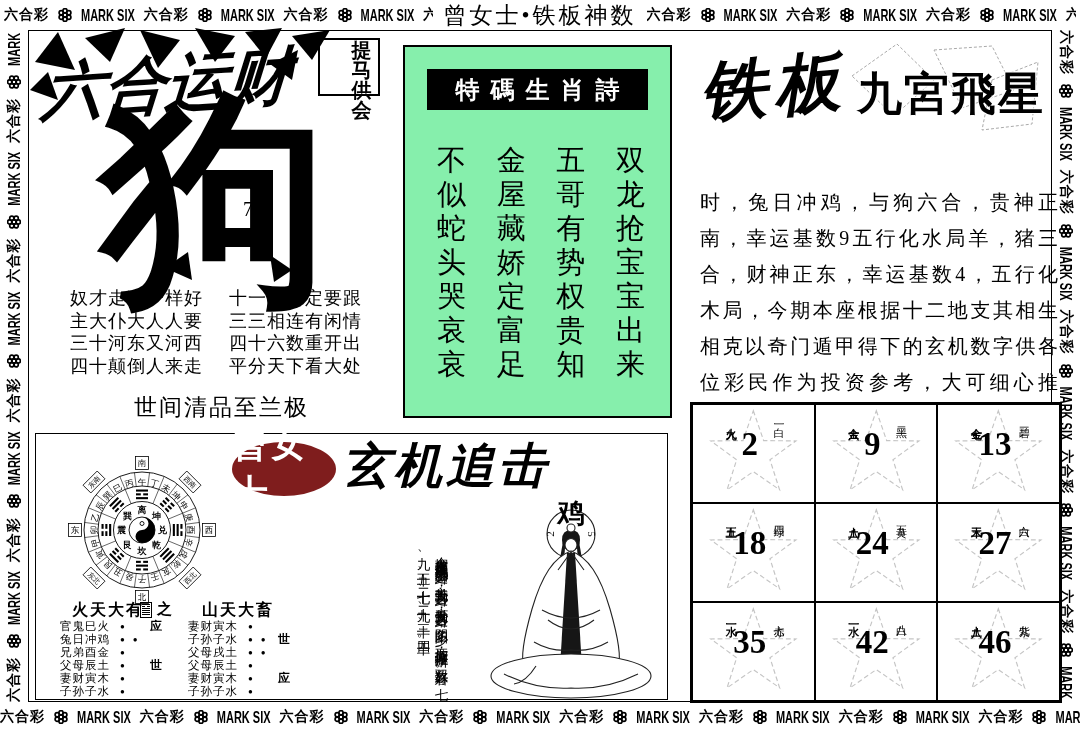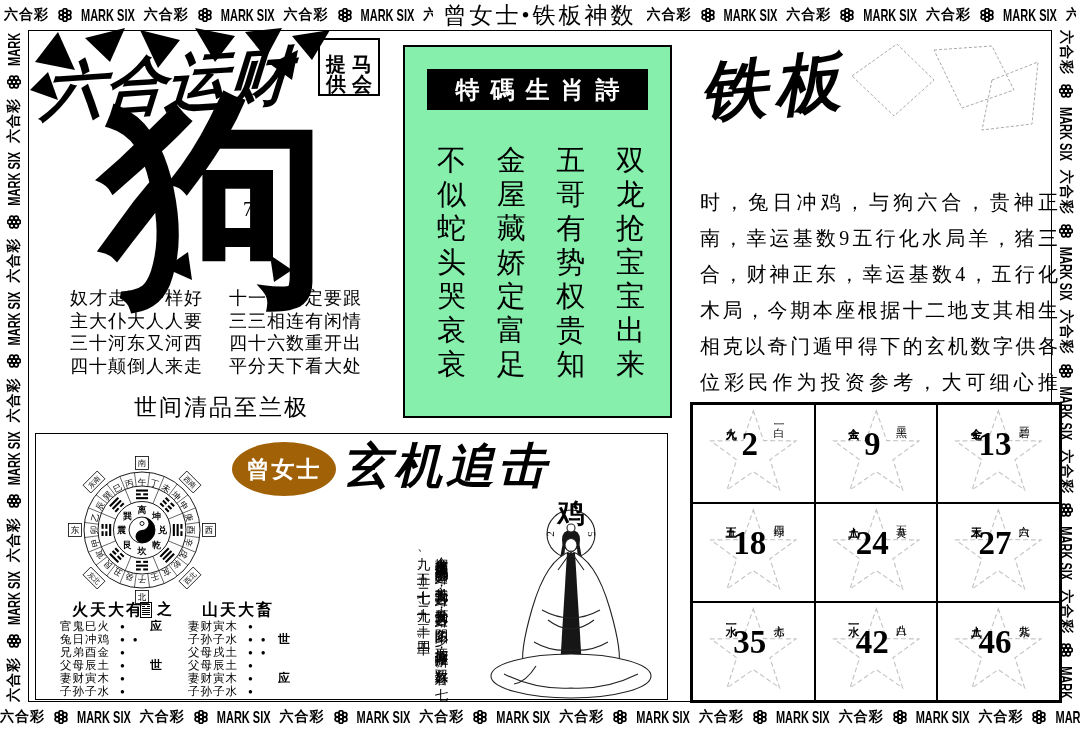--- a/index.html
+++ b/index.html
@@ -16,21 +16,21 @@
   .b-cn{font-weight:bold;font-size:14px;letter-spacing:1px;}
   .b-en{font-family:"Liberation Sans",sans-serif;font-weight:bold;font-size:11px;display:inline-block;transform:scaleY(1.5);letter-spacing:0;}
   .flower-icon{width:14px;height:14px;flex:none;}
   .masthead{font-size:23px;font-weight:normal;letter-spacing:3px;flex:none;padding:8px 10px;}
   .content-frame{position:absolute;left:28px;top:30px;width:1024px;height:672px;border:1px solid #000;box-sizing:border-box;pointer-events:none;}
   
   .shard-svg{position:absolute;pointer-events:none;}
   .yuncai-title{position:absolute;left:42px;top:40px;width:310px;font-size:62px;font-weight:bold;font-style:italic;
     letter-spacing:0px;transform:rotate(-4deg) skewX(-8deg);}
   .provider-box{position:absolute;left:318px;top:38px;width:62px;height:58px;border:2px solid #000;box-sizing:border-box;
-    display:flex;flex-direction:column;justify-content:flex-end;}
+    display:flex;flex-direction:column;justify-content:space-between;padding-left:25px;}
   .provider-box div{text-align:center;font-size:20px;font-weight:bold;letter-spacing:6px;line-height:1;padding-left:6px;}
   .zodiac-big{position:absolute;left:100px;top:88px;width:250px;font-size:228px;line-height:1;font-weight:bold;
     font-family:"Liberation Serif",serif;}
   .overlay-num{position:absolute;font-family:"Liberation Serif",serif;}
   .num-1{left:129px;top:148px;font-size:16px;}
   .num-7{left:243px;top:198px;font-size:20px;}
   .poem-col{position:absolute;top:287px;font-size:18px;letter-spacing:1px;line-height:22.5px;}
   #poem-left{left:58px;margin-left:12px;}
   #poem-right{left:229px;}
   .yuncai-bottom{position:absolute;left:134px;top:392px;font-size:23px;letter-spacing:2px;font-weight:500;}
@@ -51,22 +51,22 @@
   
   .palace{position:absolute;left:690px;top:402px;width:372px;height:301px;border:2px solid #000;box-sizing:border-box;
     display:grid;grid-template-columns:repeat(3,1fr);grid-template-rows:repeat(3,1fr);background:#fff;}
   .palace-cell{position:relative;border:1px solid #000;overflow:hidden;}
   .star-bg{position:absolute;left:0;top:0;width:100%;height:100%;}
   .cell-element{position:absolute;left:25%;top:14%;writing-mode:vertical-rl;font-size:11px;font-weight:bold;letter-spacing:1px;}
   .cell-number{position:absolute;left:47%;top:22%;transform:translateX(-50%);font-size:33px;font-weight:bold;}
   .cell-star{position:absolute;right:23%;top:13%;writing-mode:vertical-rl;font-size:11px;letter-spacing:1px;}
   
   .xj-box{position:absolute;left:35px;top:433px;width:633px;height:267px;border:1px solid #000;box-sizing:border-box;background:#fff;}
-  .xj-oval{position:absolute;left:196px;top:8px;width:104px;height:54px;background:#a16207;border-radius:50%;
-    color:#fff;display:flex;align-items:center;justify-content:center;font-size:23px;font-weight:bold;letter-spacing:2px;}
+  .xj-oval{position:absolute;left:196px;top:8px;width:104px;height:54px;background:#7f1d1d;border-radius:50%;
+    color:#fff;display:flex;align-items:center;justify-content:center;font-size:36px;font-weight:bold;letter-spacing:2px;}
   .xj-script{position:absolute;left:306px;top:0px;font-size:48px;font-weight:bold;font-style:italic;letter-spacing:4px;}
   .xj-vtext{position:absolute;left:296px;top:112px;height:148px;width:118px;writing-mode:vertical-rl;
     font-size:13.5px;line-height:18px;letter-spacing:1px;}
   .hex-title{position:absolute;top:166px;font-size:16px;font-weight:bold;letter-spacing:2px;}
   #hex-title-left{left:36px;}
   #hex-title-right{left:166px;}
   .hex-conn{position:absolute;left:104px;top:166px;display:flex;align-items:center;gap:5px;}
   .hex-icon{width:12px;height:16px;border:1px solid #000;display:flex;flex-direction:column;justify-content:space-evenly;padding:1px;box-sizing:border-box;}
   .hex-icon i{display:block;height:1.5px;background:#000;}
   .hex-icon i.broken{background:linear-gradient(to right,#000 40%,#fff 40%,#fff 60%,#000 60%);}
@@ -509,20 +509,21 @@
 
   <div class="jg-title">
     <svg class="shard-svg" style="left:150px;top:0" width="220" height="105">
       <g fill="none" stroke="#aaa" stroke-width="1" stroke-dasharray="3,2">
         <polygon points="10,38 55,6 92,42 52,78"></polygon>
           <polygon points="92,12 150,8 172,52 120,70"></polygon>
         <polygon points="150,42 196,24 190,86 140,92"></polygon>
       </g>
     </svg>
     <span class="jg-script">铁板</span>
+    <span class="jg-fancy">九宮飛星</span>
   </div>
   <div class="jg-par">时，兔日冲鸡，与狗六合，贵神正南，幸运基数9五行化水局羊，猪三合，财神正东，幸运基数4，五行化木局，今期本座根据十二地支其相生相克以奇门遁甲得下的玄机数字供各位彩民作为投资参考，大可细心推敲，不容错过：</div>
   <div class="palace" id="palace-grid">
       <div class="palace-cell">
         <svg class="star-bg" viewBox="0 0 124 102" preserveAspectRatio="none">
           <polygon points="62,6 72.6,37.4 105.7,37.8 79.1,57.6 89,89.2 62,70 35,89.2 44.9,57.6 18.3,37.8 51.4,37.4" fill="none" stroke="#c5c5c5" stroke-width="1.2" stroke-dasharray="5,3"></polygon>
         </svg>
         <span class="cell-element">火九</span>
         <span class="cell-number">2</span>
         <span class="cell-star">一白</span>

